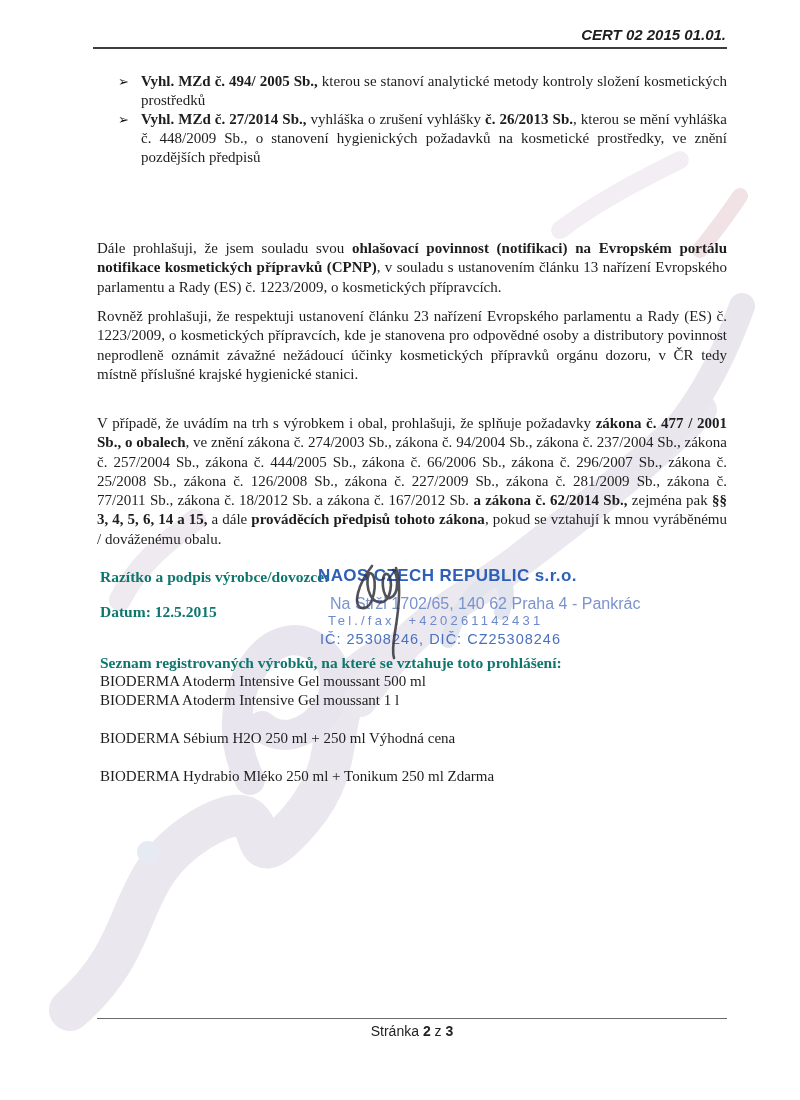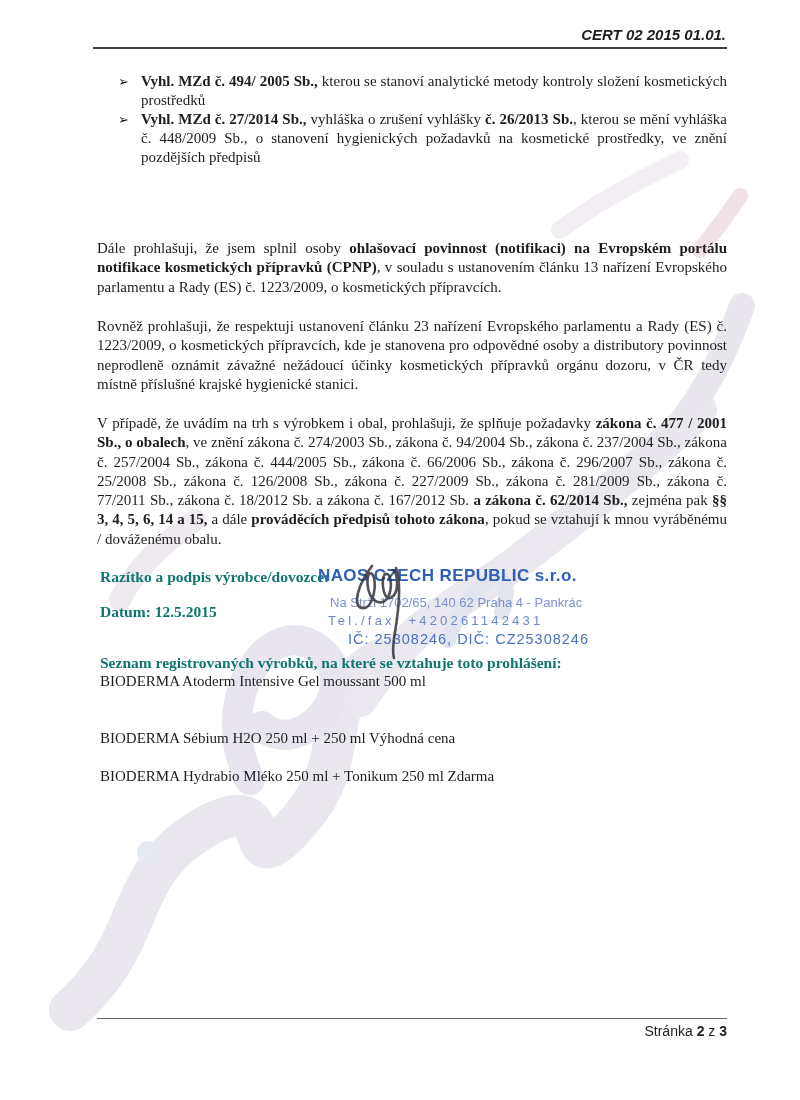--- a/index.html
+++ b/index.html
@@ -31,33 +31,33 @@
   }
   .para b,.bullet b{font-weight:bold;}
   
   .red{
     position:absolute;left:100px;z-index:1;font-weight:bold;font-size:15.5px;
     color:#0f766e;
   }
   
   .stamp{position:absolute;z-index:1;font-family:"Liberation Sans","DejaVu Sans",sans-serif;}
   .stamp-company{left:318px;top:566px;font-size:17px;font-weight:bold;color:#2e5fb7;letter-spacing:.4px;text-align:center;}
-  .stamp-address{left:330px;top:595px;font-size:13px;color:#7b93cd;}
+  .stamp-address{left:330px;top:595px;font-size:16px;color:#7b93cd;}
   .stamp-tel{left:328px;top:613px;font-size:13px;color:#6d89cb;letter-spacing:3.2px;}
-  .stamp-reg{left:320px;top:631px;font-size:14.5px;color:#4a71c0;letter-spacing:1px;margin-left:28px;}
+  .stamp-reg{left:320px;top:631px;font-size:14.5px;color:#4a71c0;letter-spacing:1px;}
   
   .products-heading{top:654px;}
   .product{position:absolute;left:100px;z-index:1;font-size:15px;line-height:19px;}
   
   .rule-bottom{
     position:absolute;top:1018px;left:97px;width:630px;height:0;
     border-top:1.7px solid #6b6b6b;z-index:1;
   }
   .footer-text{
-    position:absolute;top:1023px;left:97px;width:630px;text-align:right;z-index:1;
+    position:absolute;top:1023px;left:97px;width:630px;text-align:center;z-index:1;
     font-family:"Liberation Sans","DejaVu Sans",sans-serif;font-size:14px;color:#222;
   }
   .footer-text b{font-weight:bold;}
   
   .watermark{position:absolute;left:0;top:0;z-index:0;pointer-events:none;}
   .signature{position:absolute;left:338px;top:554px;z-index:2;pointer-events:none;}
 </style>
 </head>
 <body>
 
@@ -83,24 +83,24 @@
   <div class="bullets">
     <div class="bullet">
       <span class="marker">➢</span><b>Vyhl. MZd č. 494/ 2005 Sb.,</b><span> kterou se stanoví analytické metody kontroly složení kosmetických prostředků</span>
     </div>
     <div class="bullet">
       <span class="marker">➢</span><b>Vyhl. MZd č. 27/2014 Sb.,</b><span> vyhláška o zrušení vyhlášky </span><b>č. 26/2013 Sb.</b><span>, kterou se mění vyhláška č. 448/2009 Sb., o stanovení hygienických požadavků na kosmetické prostředky, ve znění pozdějších předpisů</span>
     </div>
   </div>
 
   <p class="para" style="top:239px">
-    <span>Dále prohlašuji, že jsem splnil osoby </span><b>ohlašovací povinnost (notifikaci) na Evropském portálu notifikace kosmetických přípravků (CPNP)</b><span>, v souladu s ustanovením článku 13 nařízení Evropského parlamentu a Rady (ES) č. 1223/2009, o kosmetických přípravcích.</span>
+    <span>Dále prohlašuji, že jsem souladu svou </span><b>ohlašovací povinnost (notifikaci) na Evropském portálu notifikace kosmetických přípravků (CPNP)</b><span>, v souladu s ustanovením článku 13 nařízení Evropského parlamentu a Rady (ES) č. 1223/2009, o kosmetických přípravcích.</span>
   </p>
 
-  <p class="para" style="top:317px">
+  <p class="para" style="top:307px">
     <span>Rovněž prohlašuji, že respektuji ustanovení článku 23 nařízení Evropského parlamentu a Rady (ES) č. 1223/2009, o kosmetických přípravcích, kde je stanovena pro odpovědné osoby a distributory povinnost neprodleně oznámit závažné nežádoucí účinky kosmetických přípravků orgánu dozoru, v ČR tedy místně příslušné krajské hygienické stanici.</span>
   </p>
 
   <p class="para" style="top:414px">
     <span>V případě, že uvádím na trh s výrobkem i obal, prohlašuji, že splňuje požadavky </span><b>zákona č. 477 / 2001 Sb., o obalech</b><span>, ve znění zákona č. 274/2003 Sb., zákona č. 94/2004 Sb., zákona č. 237/2004 Sb., zákona č. 257/2004 Sb., zákona č. 444/2005 Sb., zákona č. 66/2006 Sb., zákona č. 296/2007 Sb., zákona č. 25/2008 Sb., zákona č. 126/2008 Sb., zákona č. 227/2009 Sb., zákona č. 281/2009 Sb., zákona č. 77/2011 Sb., zákona č. 18/2012 Sb. a zákona č. 167/2012 Sb. </span><b>a zákona č. 62/2014 Sb.,</b><span> zejména pak </span><b>§§ 3, 4, 5, 6, 14 a 15,</b><span> a dále </span><b>prováděcích předpisů tohoto zákona</b><span>, pokud se vztahují k mnou vyráběnému / dováženému obalu.</span>
   </p>
 
   <div class="red" style="top:568px">Razítko a podpis výrobce/dovozce:</div>
   <div class="red" style="top:603px">Datum: 12.5.2015</div>
 
@@ -108,19 +108,20 @@
   <div class="stamp stamp-address">Na Strži 1702/65, 140 62 Praha 4 - Pankrác</div>
   <div class="stamp stamp-tel">Tel./fax: +420261142431</div>
   <div class="stamp stamp-reg">IČ: 25308246, DIČ: CZ25308246</div>
 
   <svg class="signature" width="120" height="110" viewBox="0 0 120 110" aria-hidden="true">
     <path d="M34 12 C 20 30, 14 52, 24 54 C 36 56, 40 26, 34 20 C 28 14, 26 44, 40 48 C 54 52, 56 22, 49 20 C 42 18, 44 46, 52 44 C 62 41, 60 18, 55 16 M58 14 C 64 30, 60 60, 57 78 C 55 90, 54 98, 56 104" fill="none" stroke="#33333c" stroke-width="2.6" stroke-linecap="round" opacity="0.85"></path>
   </svg>
 
   <div class="red products-heading">Seznam registrovaných výrobků, na které se vztahuje toto prohlášení:</div>
   <div class="product" style="top:672px">BIODERMA Atoderm Intensive Gel moussant 500 ml</div>
+  <div class="product" style="top:691px">BIODERMA Atoderm Intensive Gel moussant 1 l</div>
   <div class="product" style="top:729px">BIODERMA Sébium H2O 250 ml + 250 ml Výhodná cena</div>
   <div class="product" style="top:767px">BIODERMA Hydrabio Mléko 250 ml + Tonikum 250 ml Zdarma</div>
 
   <div class="rule-bottom"></div>
   <div class="footer-text"><span>Stránka </span><b>2</b><span> z </span><b>3</b></div>
 
 </div>
 
 </body></html>

